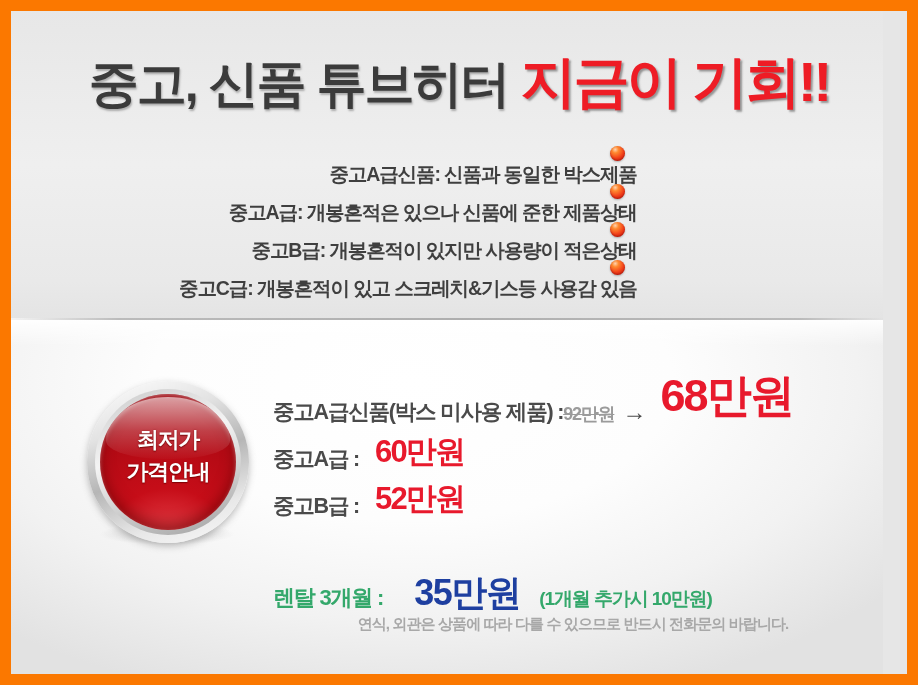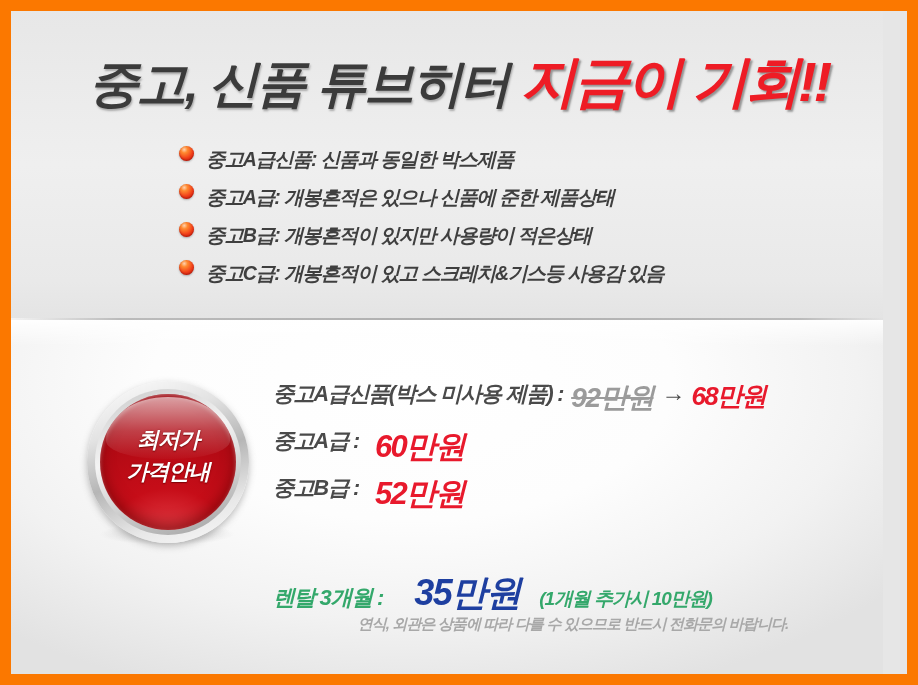--- a/index.html
+++ b/index.html
@@ -12,21 +12,20 @@
     position:absolute;left:0;top:0;width:918px;height:685px;
     box-sizing:border-box;
     border:11px solid #fb7800;
     background:#e6e6e6;
   }
   .inner{
     position:relative;width:872px;height:663px;overflow:hidden;
     background:
       radial-gradient(ellipse 620px 330px at 46% 56%, #ffffff 0%, #fdfdfd 42%, #f2f2f2 72%, #e2e2e2 100%),
       linear-gradient(180deg,#e9e9e9 0%,#ececec 100%);
-    font-style: italic;
   }
   
   .topzone{
     position:absolute;left:0;top:0;width:896px;height:307px;
     background:linear-gradient(180deg,#e7e7e7 0%,#eaeaea 18%,#efefef 50%,#e9e9e9 88%,#e4e4e4 100%);
   }
   .divider{
     position:absolute;left:0;top:307px;width:896px;height:2px;
     background:linear-gradient(90deg,
       rgba(190,190,190,0) 0%,
@@ -54,21 +53,21 @@
     color:#ee1c25;font-size:56px;letter-spacing:-3px;
     margin-left:12px;
     text-shadow:2px 2px 2px rgba(90,90,90,.6);
   }
 
   
   .bullets{
     position:absolute;left:168px;top:135px;
   }
   .bullet-row{
-    display:flex;align-items:flex-start;height:38px;
+    display:flex;align-items:flex-end;height:38px;flex-direction:column;
   }
   .dot{
     width:15px;height:15px;border-radius:50%;flex:0 0 auto;
     margin-right:12px;
     background:
       radial-gradient(circle at 35% 24%, #ffd2b0 0%, #ff8a30 22%, #f2401a 58%, #c8150c 100%);
     box-shadow:0 1px 2px rgba(0,0,0,.28), inset 0 -1px 2px rgba(120,0,0,.5);
   }
   .bullet-text{
     font-size:19.5px;font-weight:bold;color:#3f3f3f;letter-spacing:-1.1px;
@@ -111,37 +110,37 @@
     text-align:center;color:#ffffff;
     font-size:22px;font-weight:bold;line-height:32px;letter-spacing:-1.3px;
     text-shadow:0 1px 1px rgba(110,0,0,.75), 0 0 2px rgba(110,0,0,.5);
   }
 
   
   .prices{
     position:absolute;left:262px;top:368px;
   }
   .price-row{
-    display:flex;align-items:flex-start;height:47px;white-space:nowrap;
+    display:flex;align-items:flex-end;height:47px;white-space:nowrap;
   }
   .p-label{
     font-size:21.5px;font-weight:bold;color:#4a4a4a;letter-spacing:-1.2px;
   }
   .p-old{
-    font-size:28px;font-weight:bold;color:#9b9b9b;letter-spacing:-1.2px;
-    text-decoration:line-through;margin-left:8px;
+    font-size:18px;font-weight:bold;color:#9b9b9b;letter-spacing:-1.2px;
+    text-decoration:line-through;
   }
   .p-arrow{
     font-size:24px;font-weight:bold;color:#4a4a4a;margin:0 6px 0 8px;
   }
   .p-red{
     font-size:31px;font-weight:bold;color:#e8192c;letter-spacing:-1.8px;
     margin-left:16px;
   }
-  .p-red.big{font-size:26px;margin-left:0;}
+  .p-red.big{font-size:45px;margin-left:8px;}
 
   
   .rental{
     position:absolute;left:262px;top:558px;
     display:flex;align-items:baseline;white-space:nowrap;gap:19px;
   }
   .r-label{
     font-size:22px;font-weight:bold;color:#34a86b;letter-spacing:-1.2px;
   }
   .r-price{

